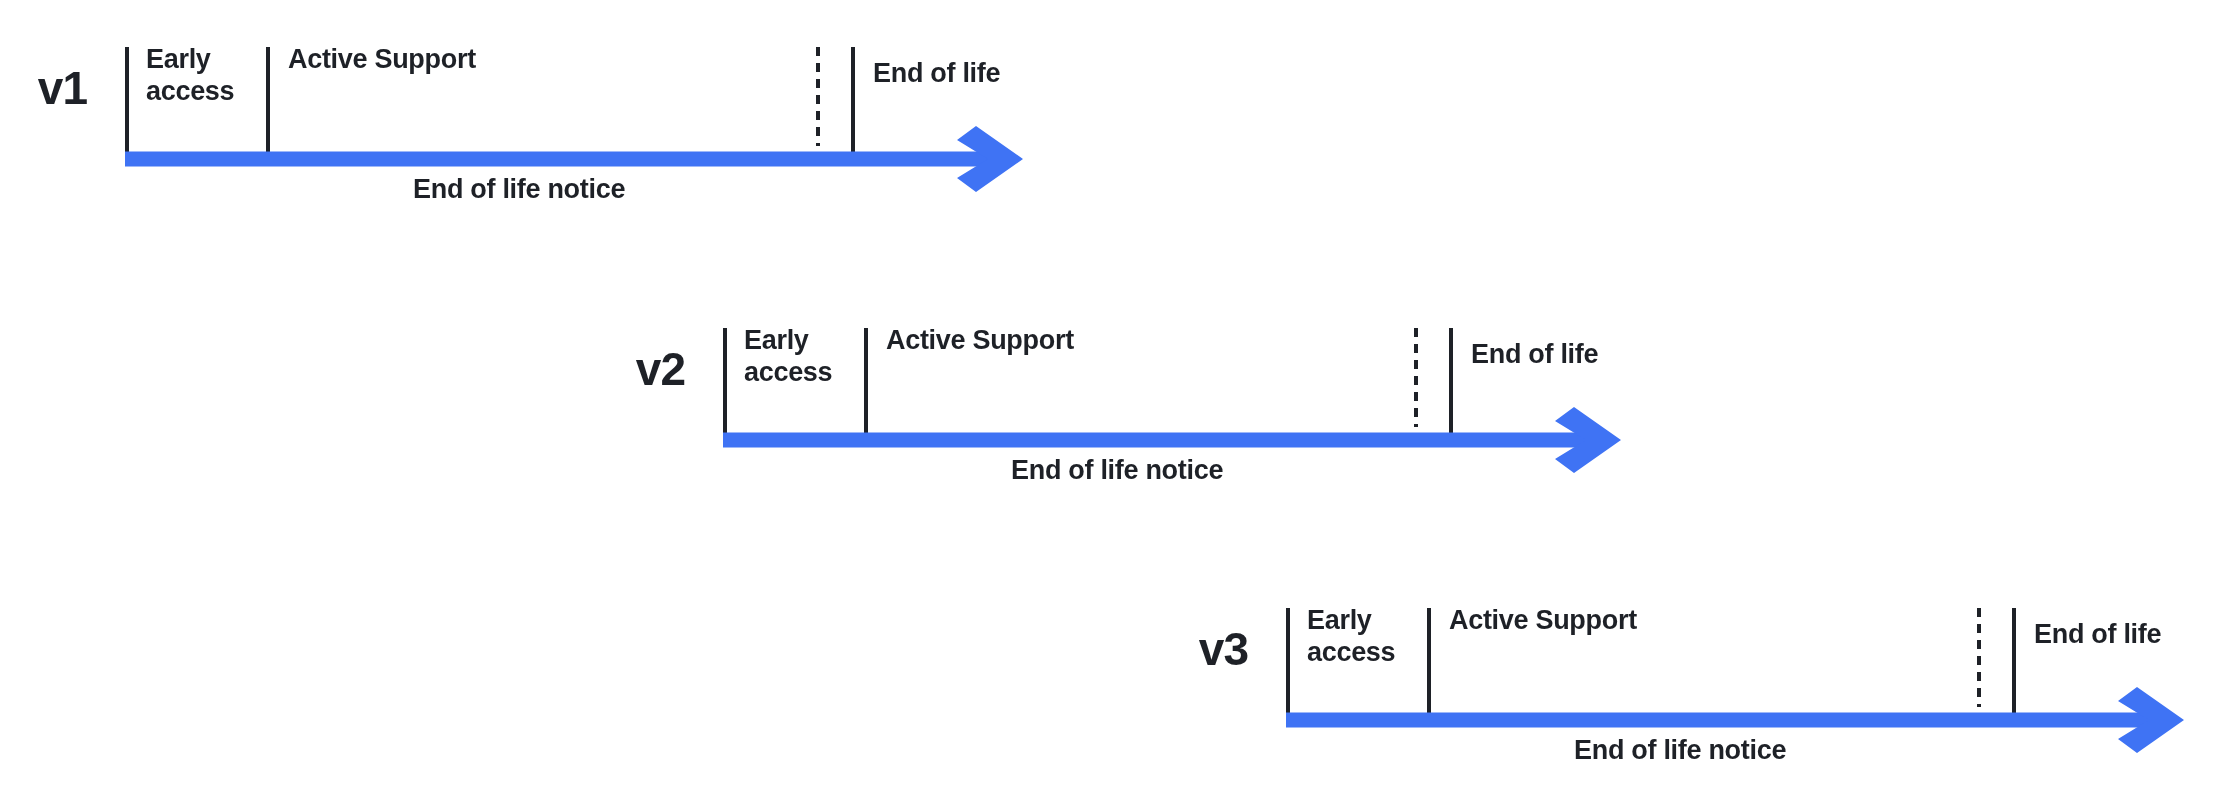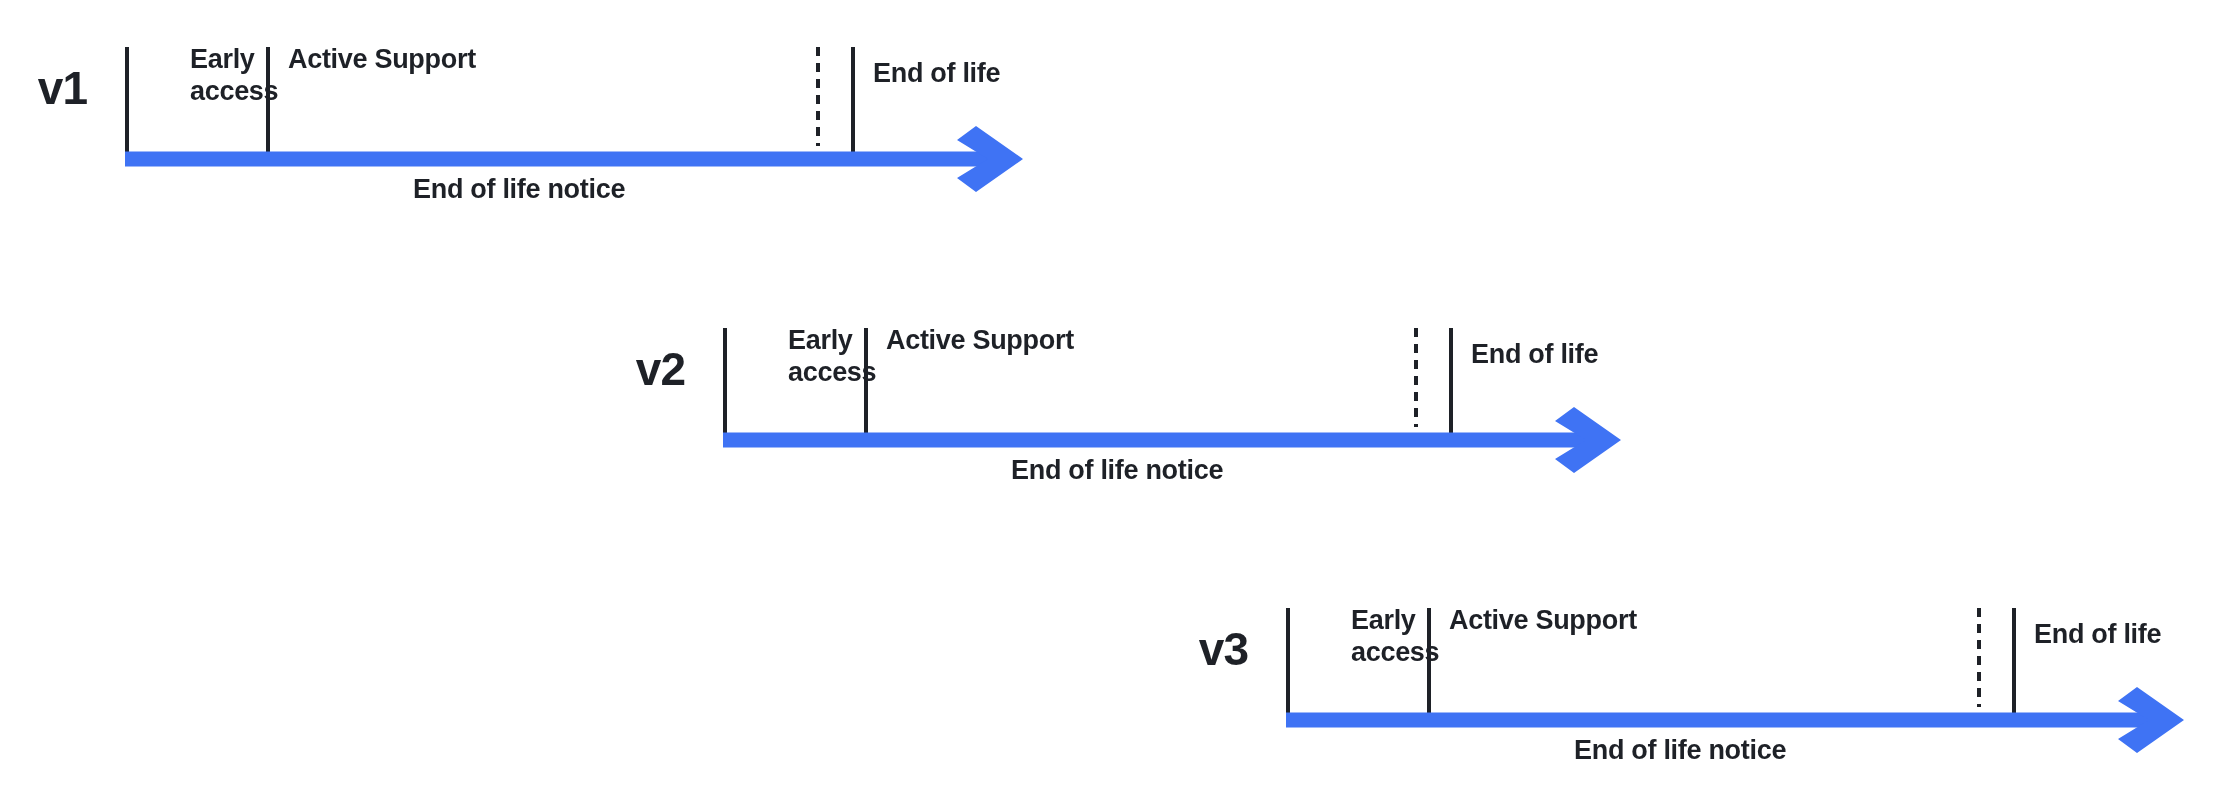--- a/index.html
+++ b/index.html
@@ -33,21 +33,21 @@
   .dash-line {
     position: absolute; left: 691px; top: 0; width: 4px; height: 99px;
     background: repeating-linear-gradient(to bottom, #1e2127 0 9px, transparent 9px 16px);
   }
   .seg-label {
     position: absolute; top: -4px;
     font-size: 27px; line-height: 32px;
     white-space: pre-line;
     letter-spacing: -0.3px;
   }
-  .label-early { left: 21px; margin-left: 44px; }
+  .label-early { left: 21px; }
   .label-active { left: 163px; }
   .label-eol { left: 748px; margin-top: 14px; }
   .label-notice {
     position: absolute; left: 288px; top: 127px; width: 400px;
     font-size: 27px; line-height: 30px;
     letter-spacing: -0.3px;
   }
   .arrow-svg { position: absolute; left: 0; top: 72px; width: 910px; height: 80px; }
 </style>
 </head>

